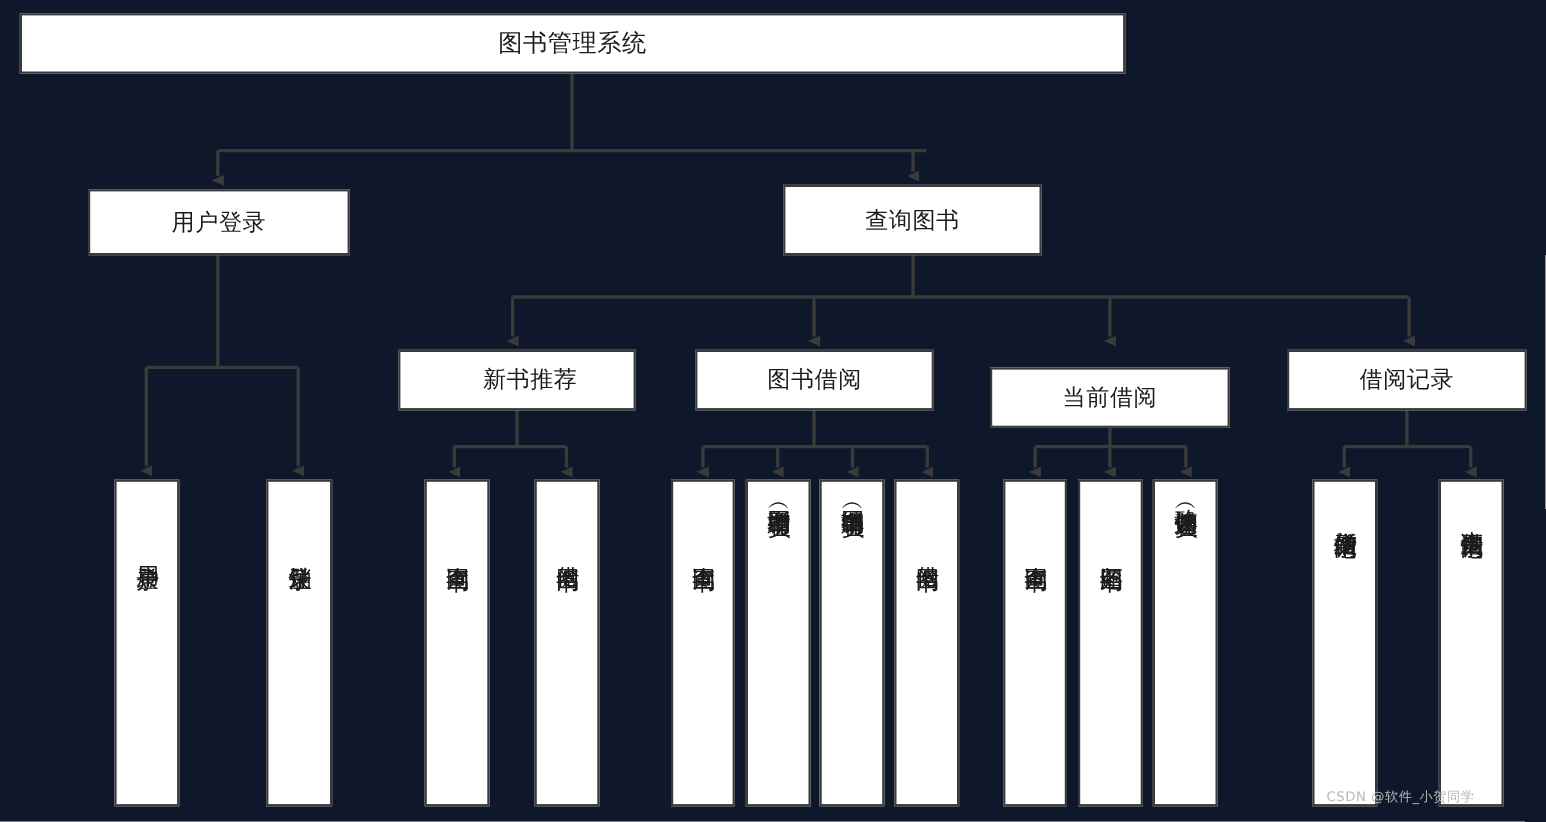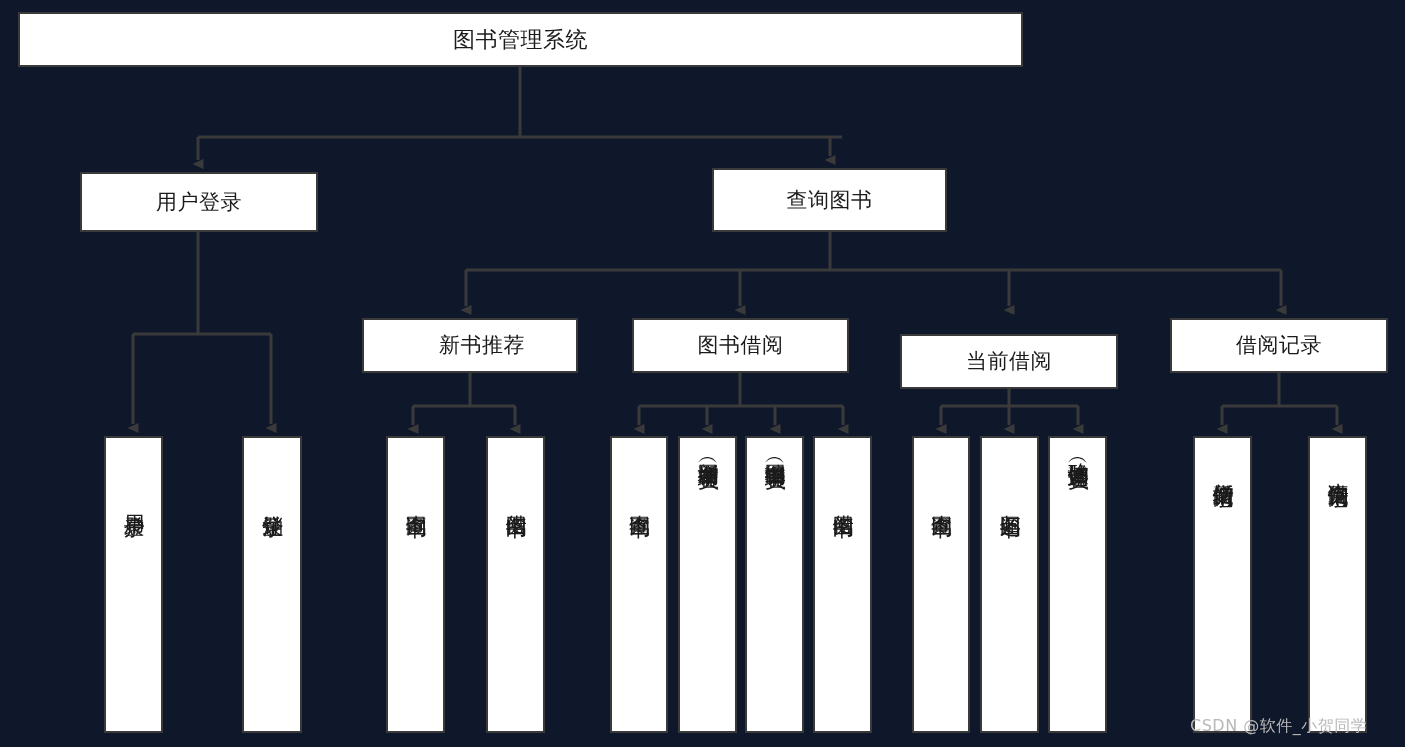--- a/index.html
+++ b/index.html
@@ -55,25 +55,26 @@
     text-orientation:upright;
     font-size:21px;
     line-height:1.12;
     letter-spacing:1px;
     white-space:normal;
     max-height:285px;
   }
   .node.vert.tall .node-label{ max-height:420px; }
   .watermark{
     position:absolute;
-    font-size:16px;
+    font-size:12px;
     color:#b8b8b8;
     white-space:nowrap;
     z-index:3;
     letter-spacing:0.5px;
+    margin-left:16px;
   }
 </style>
 </head>
 <body>
 
 <div id="diagram-root">
 
   <svg id="edge-layer" viewBox="0 0 1405 747" width="1405" height="747" xmlns="http://www.w3.org/2000/svg">
     <defs>
       <marker id="arrow" markerWidth="10" markerHeight="11" refX="1" refY="5.5" orient="auto" markerUnits="userSpaceOnUse">

